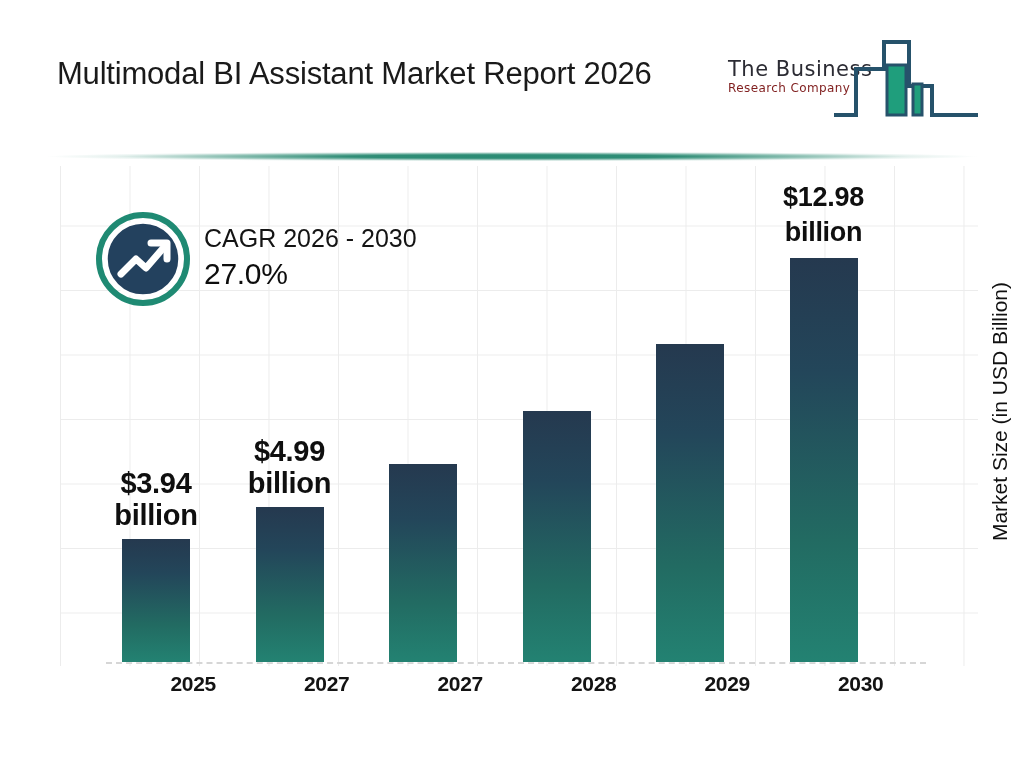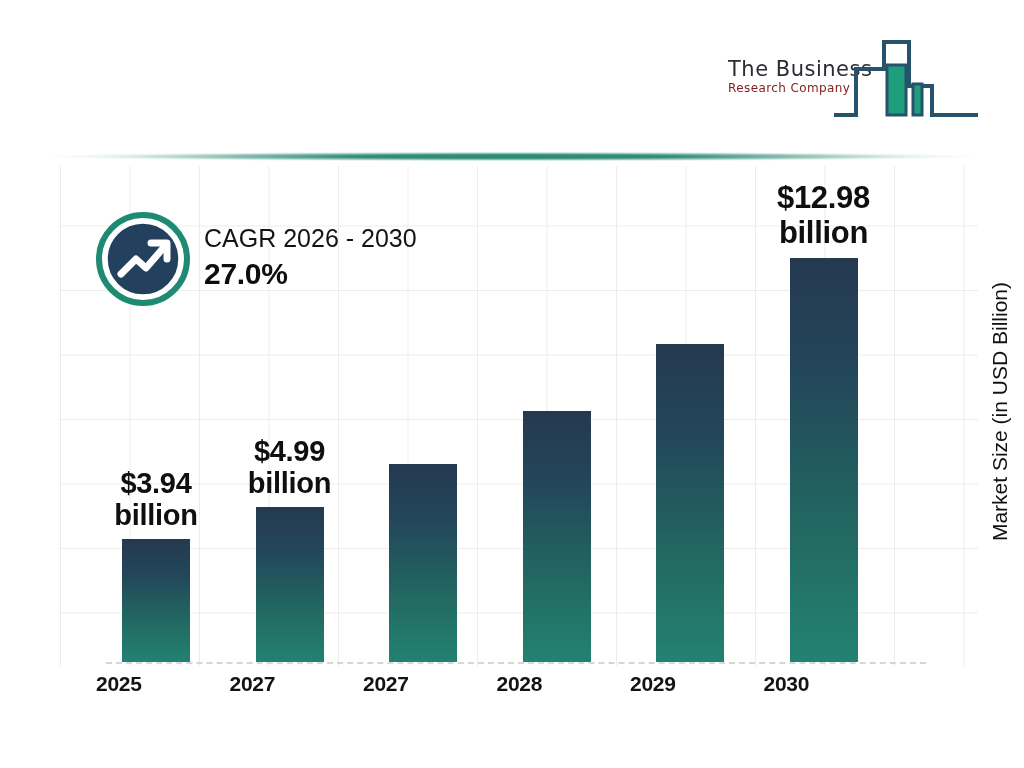--- a/index.html
+++ b/index.html
@@ -139,38 +139,38 @@
   .bar-label {
     position: absolute;
     font-size: 29px;
     font-weight: bold;
     color: #0f0f0f;
     text-align: center;
     line-height: 32px;
     letter-spacing: -0.3px;
   }
   .bar-label.big {
-    font-size: 31px;
+    font-size: 27px;
     line-height: 35px;
   }
 
   .x-labels {
     position: absolute;
     left: 0;
     top: 672px;
     width: 1024px;
     height: 40px;
   }
   .x-tick {
     position: absolute;
     top: 0;
     font-size: 21px;
     font-weight: bold;
     color: #131313;
-    text-align: left;
+    text-align: right;
     letter-spacing: -0.3px;
   }
 
   .y-axis-title {
     position: absolute;
     right: 36px;
     top: 282px;
     font-size: 21px;
     color: #111111;
     transform: rotate(-90deg);
@@ -200,32 +200,33 @@
     width: 300px;
   }
   .cagr-range {
     font-size: 25px;
     color: #141414;
     line-height: 32px;
     white-space: nowrap;
   }
   .cagr-value {
     font-size: 30px;
-    font-weight: bold;
+    font-weight: normal;
     color: #0d0d0d;
     line-height: 40px;
     letter-spacing: -0.3px;
   }
 </style>
 </head>
 <body>
 
 <div class="page">
 
   <div class="header">
+    <div class="title">Multimodal BI Assistant Market Report 2026</div>
 
     <div class="logo">
       <div class="logo-text-wrap">
         <div class="logo-line1">The Business</div>
         <div class="logo-line2">Research Company</div>
       </div>
       <div class="logo-mark">
         <svg width="144" height="86" viewBox="0 0 144 86" xmlns="http://www.w3.org/2000/svg">
 
           <polyline points="0,79 22,79 22,33 50,33 50,6 75,6 75,50 98,50 98,79 144,79" fill="none" stroke="#26526b" stroke-width="4"></polyline>

